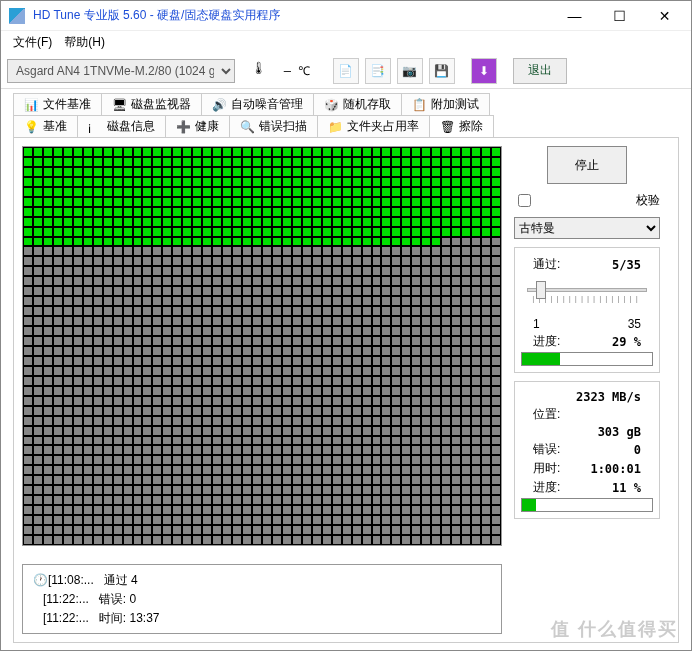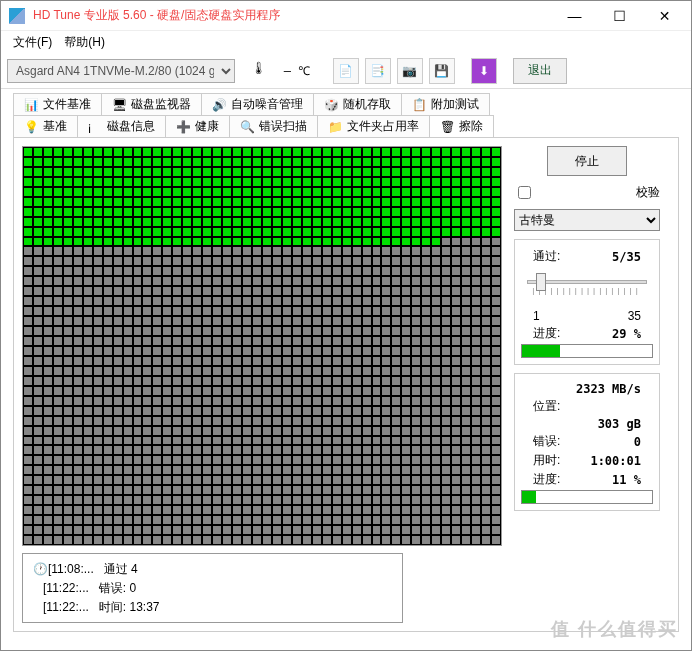--- a/index.html
+++ b/index.html
@@ -1,19 +1,19 @@
 <!DOCTYPE html>
 <html><head>
 <meta charset="utf-8">
 <style>
 * { box-sizing: border-box; margin: 0; padding: 0; font-family: "Microsoft YaHei", "Segoe UI", sans-serif; font-size: 12px; }
 body { background: #fff; width: 692px; height: 651px; overflow: hidden; border: 1px solid #888; }
 .titlebar { height: 30px; display: flex; align-items: center; padding: 0 4px 0 8px; background: #fff; border-bottom: 1px solid #eee; }
 .titlebar .logo { width: 16px; height: 16px; background: linear-gradient(135deg,#2a9fd6 50%,#8ad 50%); margin-right: 8px; }
-.titlebar .title { flex: 1; color: #ef4444; }
+.titlebar .title { flex: 1; color: #1d4ed8; }
 .titlebar .winbtn { width: 45px; height: 28px; display: flex; align-items: center; justify-content: center; font-size: 14px; cursor: pointer; }
 .menubar { height: 22px; display: flex; align-items: flex-end; padding: 0 6px; }
 .menubar .mitem { padding: 2px 6px; cursor: pointer; }
 .toolbar { height: 36px; display: flex; align-items: center; padding: 2px 6px; gap: 6px; border-bottom: 1px solid #ddd; }
 .toolbar select { height: 24px; width: 228px; font-size: 12px; background:#eee; color:#555; border:1px solid #aaa; padding:0 4px;}
 .toolbar .tbtn { width: 26px; height: 26px; border: 1px solid #ccc; background: #f8f8f8; display: flex; align-items: center; justify-content: center; cursor: pointer; }
 .toolbar .sep { width: 4px; }
 .toolbar .tempicon { width: 20px; height: 20px; display:inline-block; }
 .toolbar .templabel { width: 40px; text-align: center; font-family: monospace; }
 .toolbar button.exit { height: 26px; padding: 0 14px; background:#efefef; border:1px solid #bbb; color:#14532d; }
@@ -21,23 +21,23 @@
 .tabrow { display: flex; }
 .tab { height: 22px; display: flex; align-items: center; padding: 0 10px; border: 1px solid #ccc; background: #fcfcfc; cursor: pointer; gap: 5px; border-bottom:none; margin-right:-1px; position:relative; }
 .tab.active { background: #fff; z-index:2; }
 .tab .ticon { width: 14px; height: 14px; display:inline-block; }
 .content { margin: 0 12px 8px 12px; border: 1px solid #ccc; background: #fff; padding: 8px; display: flex; gap: 10px; }
 .gridarea { width: 482px; }
 .blockgrid { width: 480px; height: 400px; border: 1px solid #999; display: grid; grid-template-columns: repeat(48, 1fr); grid-template-rows: repeat(40, 1fr); }
 .blockgrid .cell { border: 1px solid #000; }
 .blockgrid .green { background: #00e000; }
 .blockgrid .gray { background: #888; }
-.logbox { margin-top: 7px; border: 1px solid #999; height: 70px; width: 381px; padding: 6px 10px; line-height: 1.6; white-space: pre; }
+.logbox { margin-top: 18px; border: 1px solid #999; height: 70px; width: 480px; padding: 6px 10px; line-height: 1.6; white-space: pre; }
 .side { width: 146px; display: flex; flex-direction: column; gap: 8px; }
-.side button.stop { height: 30px; width: 80px; align-self: center; border:1px solid #888; background:#efefef; }
+.side button.stop { height: 38px; width: 80px; align-self: center; border:1px solid #888; background:#efefef; }
 .side label.chk { display:flex; align-items:center; gap:4px; padding-left:4px;justify-content:space-between;}
 .side select { height: 22px; width: 100%; border:1px solid #888;}
 .panel { border: 1px solid #ccc; padding: 6px 6px; }
 .row { display: flex; justify-content: space-between; align-items: center; margin: 2px 12px; }
 .row .lab { }
 .row .val { font-family: "MS Sans Serif", monospace; font-weight: bold; }
 .pbar { width: 100%; height: 14px; border: 1px solid #888; background: #fff; margin-top: 2px; position: relative; }
 .pbar .fill { height: 100%; background: #00c000; }
 .slider { width: 100%; height: 40px; display:flex; flex-direction:column; align-items:center; justify-content:center; }
 .slider .track { width:120px; height:4px; background:#ddd; border:1px solid #aaa; position:relative; }

